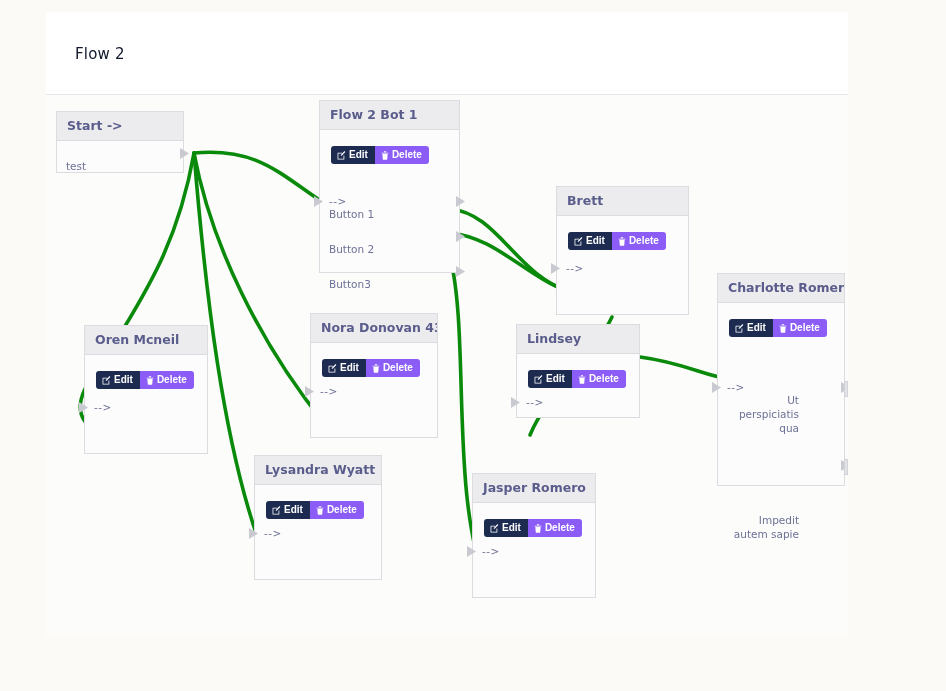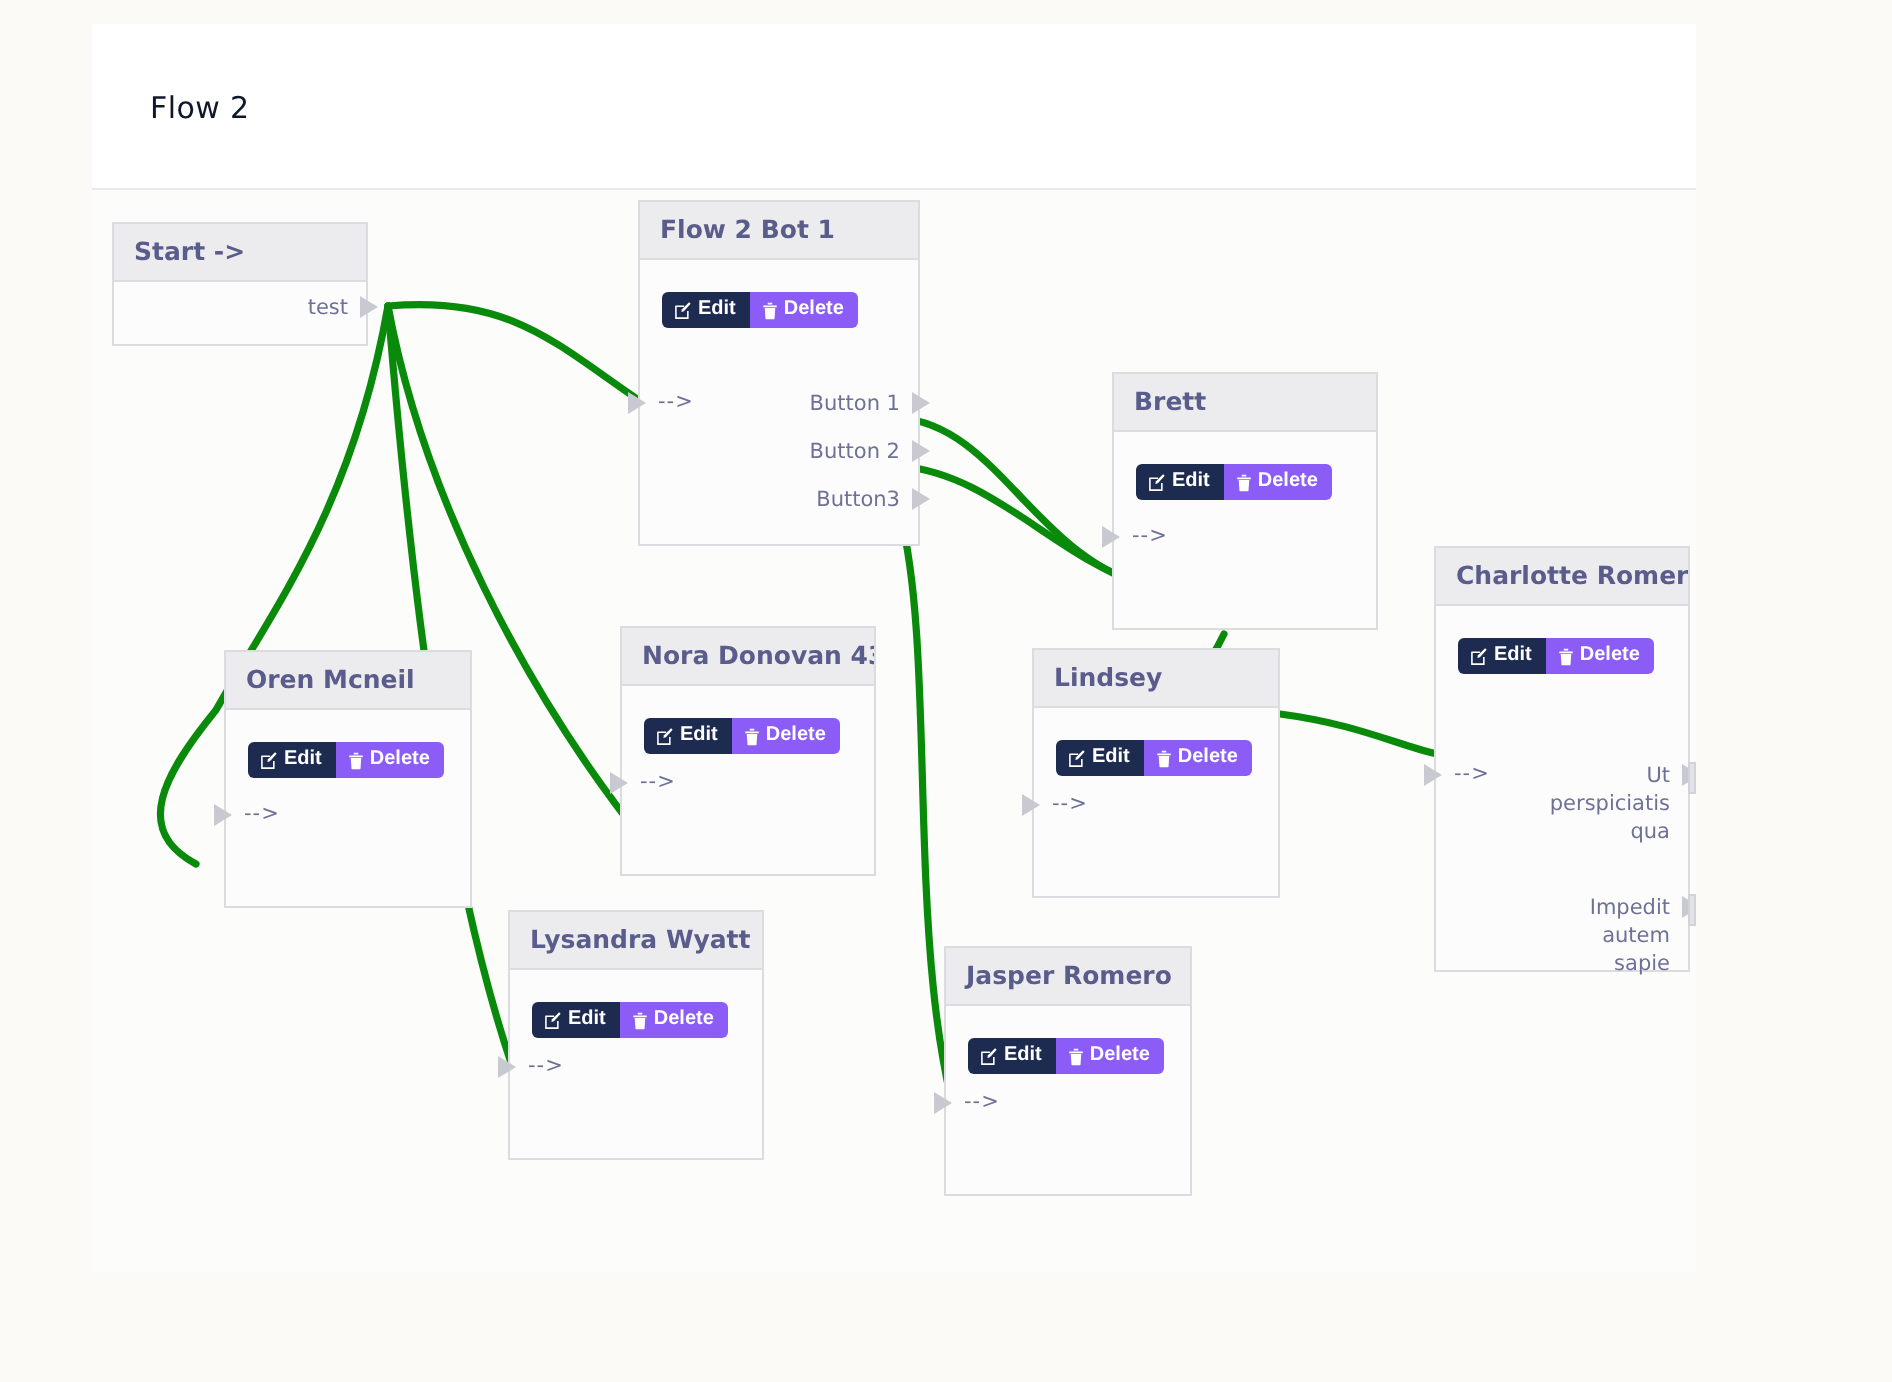--- a/index.html
+++ b/index.html
@@ -116,20 +116,21 @@
     right: 0;
   }
   .port-row {
     position: relative;
     display: flex;
     align-items: flex-start;
     justify-content: space-between;
     padding: 0 9px;
     min-height: 15px;
     box-sizing: border-box;
+    flex-direction: column;
   }
   .port-in-label {
     color: #6d7196;
     font-size: 10.5px;
     letter-spacing: .5px;
   }
   .port-out-label {
     color: #6d7196;
     font-size: 10.5px;
     text-align: right;
@@ -294,21 +295,21 @@
               </div>
               <div class="port-row" style="margin-bottom: 10px; gap: 42px;">
                 <span class="port-in-label">&nbsp;</span>
                 <span class="handle handle-right" style="top: 1px;"></span>
                 <span class="handle-tab" style="top: 0px;"></span>
                 <span class="port-out-label">Impedit autem sapie</span>
               </div>
             </div>
           </div>
         </div>
-        <div class="node" style="left: 38px; top: 230px; width: 124px; height: 129px; margin-left: 28px;">
+        <div class="node" style="left: 38px; top: 230px; width: 124px; height: 129px;">
           <div class="node-head">Oren Mcneil</div>
           <div class="node-body" style="height: 101px;">
             <div class="btn-row">
               <button class="btn btn-edit">
                 <svg width="9" height="9" viewBox="0 0 16 16">
                   <path fill="#fff" d="M1 3h8v1.4H2.4v9.2h9.2V8H13v6.6a.6.6 0 0 1-.6.6H1.6a.6.6 0 0 1-.6-.6V3.6A.6.6 0 0 1 1.6 3z"></path>
                   <path fill="#fff" d="M14.8 1.6 13.4.2 7.1 6.5l-.6 2.3 2.3-.6z"></path>
                 </svg>
                 <span>Edit</span>
               </button>
@@ -348,21 +349,21 @@
             </div>
             <div class="ports" style="top: 42px;">
               <div class="port-row">
                 <span class="handle handle-left" style="top: 1px;"></span>
                 <span class="port-in-label">--&gt;</span>
                 <span class="port-out-label">&nbsp;</span>
               </div>
             </div>
           </div>
         </div>
-        <div class="node" style="left: 470px; top: 229px; width: 124px; height: 125px;">
+        <div class="node" style="left: 470px; top: 229px; width: 124px; height: 94px;">
           <div class="node-head">Lindsey</div>
           <div class="node-body" style="height: 97px;">
             <div class="btn-row">
               <button class="btn btn-edit">
                 <svg width="9" height="9" viewBox="0 0 16 16">
                   <path fill="#fff" d="M1 3h8v1.4H2.4v9.2h9.2V8H13v6.6a.6.6 0 0 1-.6.6H1.6a.6.6 0 0 1-.6-.6V3.6A.6.6 0 0 1 1.6 3z"></path>
                   <path fill="#fff" d="M14.8 1.6 13.4.2 7.1 6.5l-.6 2.3 2.3-.6z"></path>
                 </svg>
                 <span>Edit</span>
               </button>

